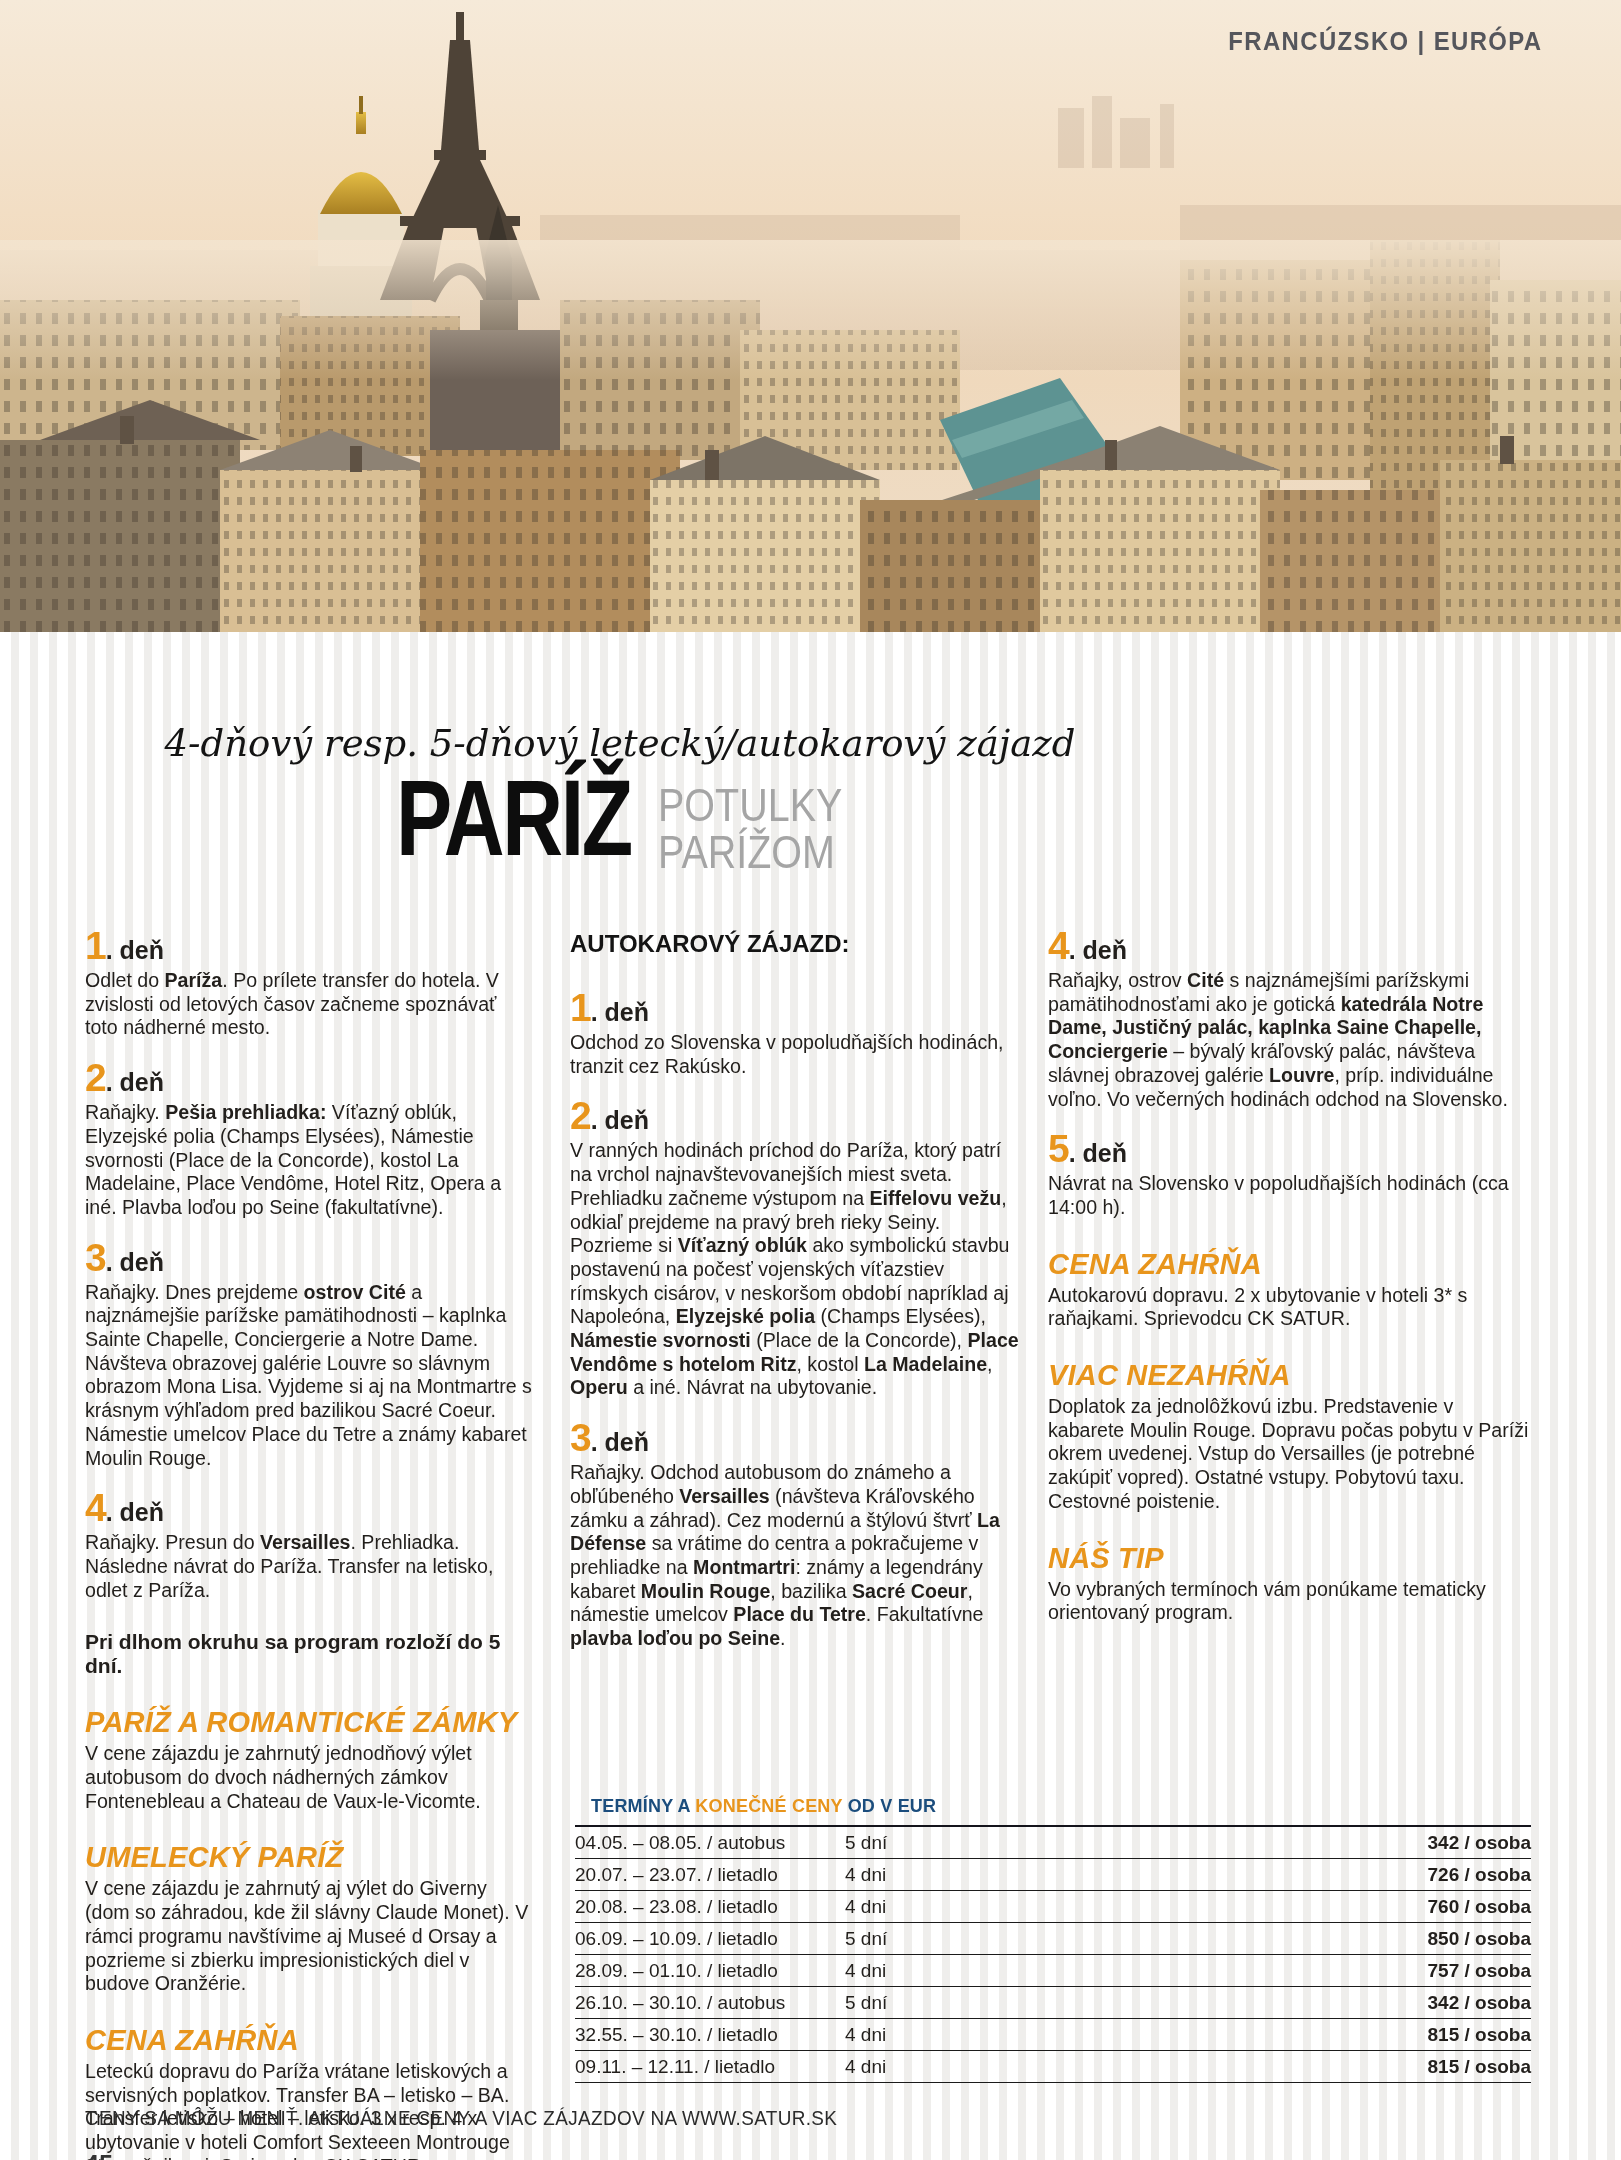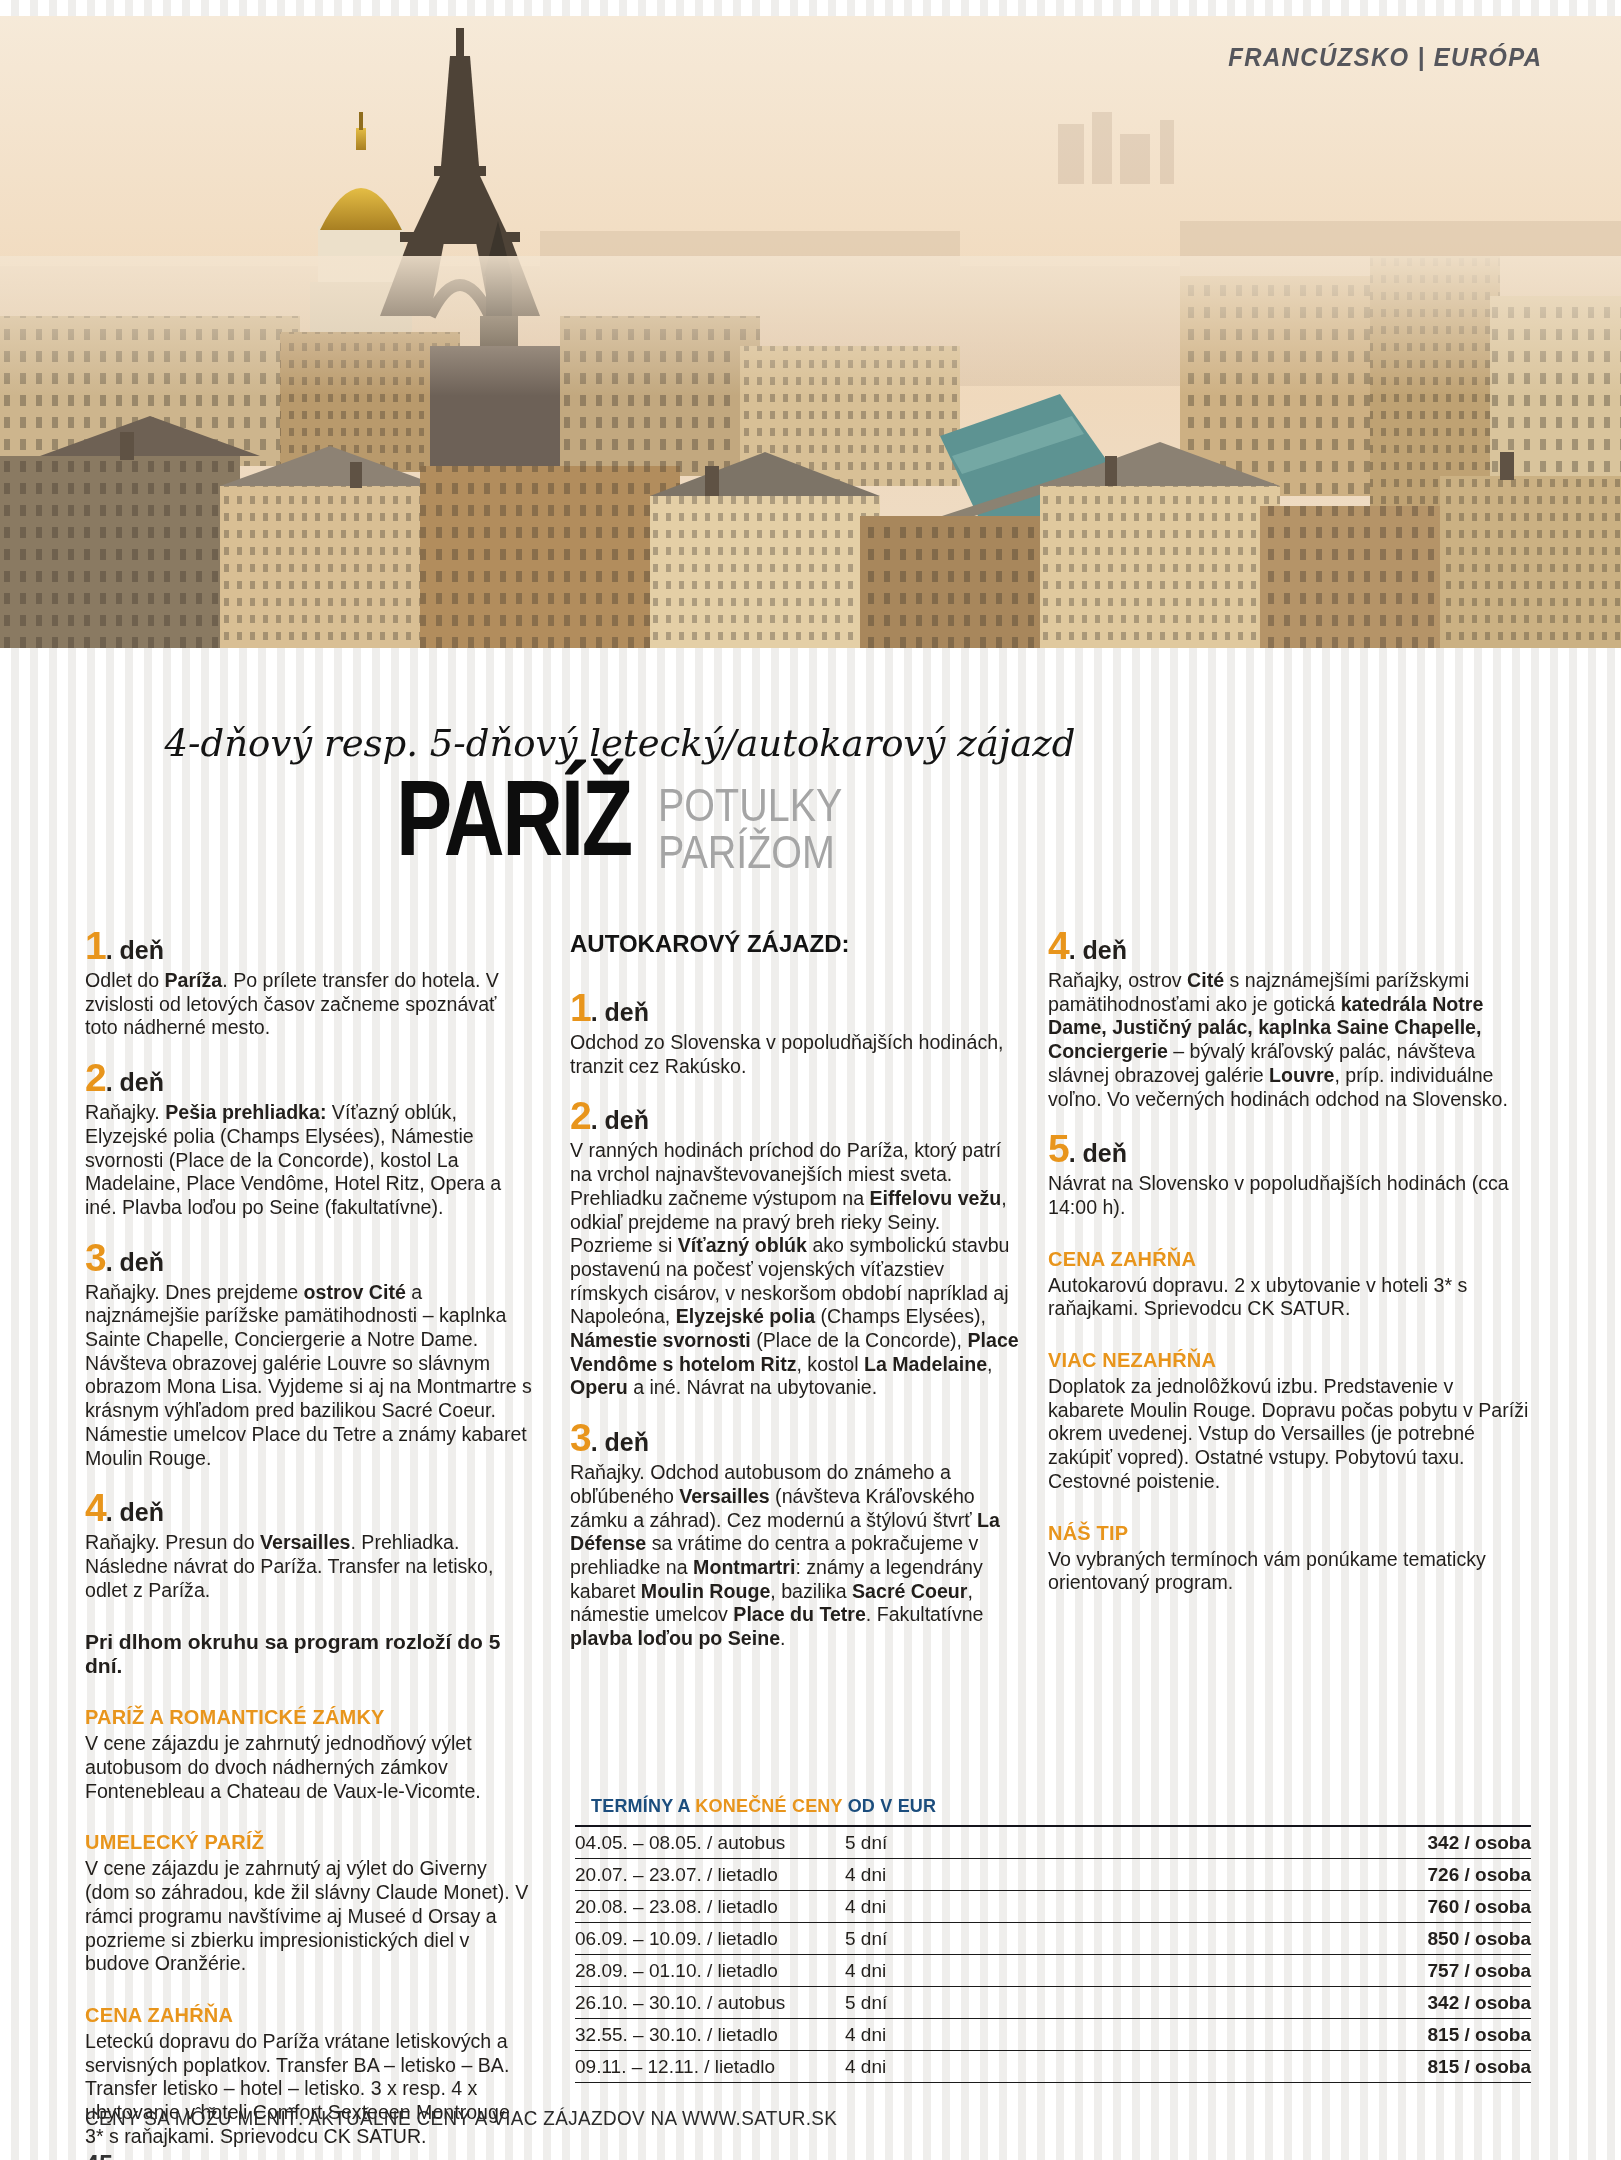--- a/index.html
+++ b/index.html
@@ -2,21 +2,21 @@
 <html><head>
 <meta charset="utf-8">
 <style>
   html,body{margin:0;padding:0;}
   body{
     width:1621px;height:2160px;position:relative;overflow:hidden;
     font-family:"Liberation Sans",sans-serif;color:#221f1c;
     background:repeating-linear-gradient(90deg,#ffffff 0 11px,#efeeec 11px 19px);
   }
   
-  .hero{position:absolute;left:0;top:16px;width:1621px;height:632px;overflow:hidden;font-style:italic;}
+  .hero{position:absolute;left:0;top:0;width:1621px;height:632px;overflow:hidden;}
   .hero svg{display:block}
   .region-label{
     position:absolute;top:26px;right:78px;
     font-size:26px;font-weight:bold;letter-spacing:1.5px;color:#55565c;
     transform:scaleX(.92);transform-origin:right top;white-space:nowrap;
   }
   
   .title-wrap{position:absolute;left:0;top:702px;width:1240px;text-align:center;margin-top:12px;}
   .subtitle{
     font-family:"DejaVu Serif","Liberation Serif",serif;font-style:italic;
@@ -39,21 +39,21 @@
   #col3{left:1048px;width:484px;}
   .colhead{font-size:24px;font-weight:bold;color:#141414;margin:4px 0 30px;}
   .day{margin:0 0 18px;}
   .dayhead{line-height:1;margin-bottom:4px;}
   .daynum{font-size:39px;font-weight:bold;color:#e8951c;letter-spacing:-1px;}
   .daysuffix{font-size:25px;font-weight:bold;color:#221f1c;}
   p.body{font-size:19.6px;line-height:1.21;margin:0;}
   .bb{font-weight:bold;margin-top:12px;}
   .note{font-size:21px;font-weight:bold;margin:28px 0 0;}
   .orange-sec{margin-top:28px;}
-  .orange-sec h4{font-size:20px;font-weight:bold;color:#e8951c;margin:0 0 3px;letter-spacing:.2px;}
+  .orange-sec h4{font-size:29px;font-weight:bold;color:#e8951c;margin:0 0 3px;letter-spacing:.2px;font-style:italic;}
   
   #price-table{position:absolute;left:575px;top:1796px;width:956px;}
   .t-title{font-size:18px;font-weight:bold;letter-spacing:.2px;margin:0 16px 8px;}
   .t-title .navy{color:#1b4d7d}
   .t-title .orange{color:#e8951c}
   table.pt{width:100%;border-collapse:collapse;border-top:2.5px solid #14141c;}
   table.pt td{
     font-size:19px;padding:5px 0 4px;border-bottom:1.5px solid #1b1b1b;
     color:#221f1c;white-space:nowrap;margin-left:12px;
   }

